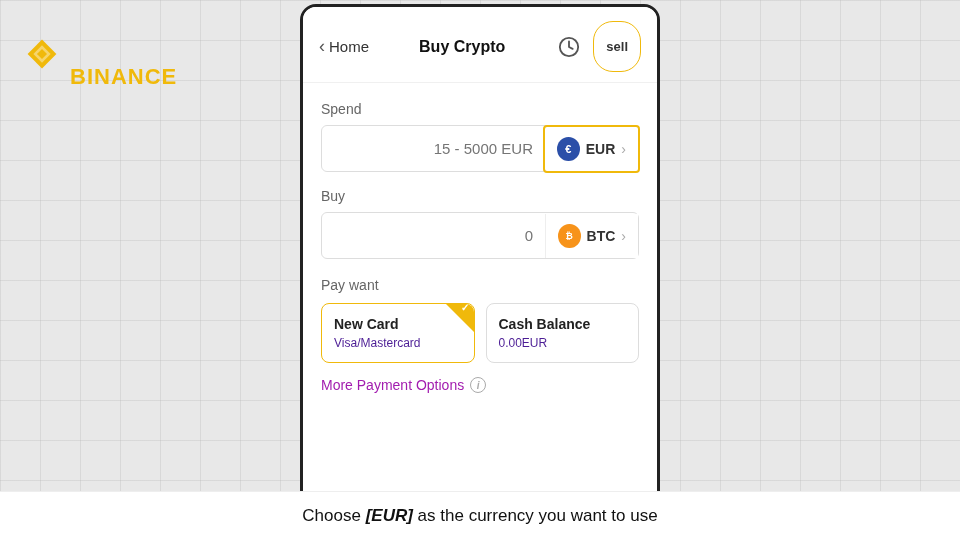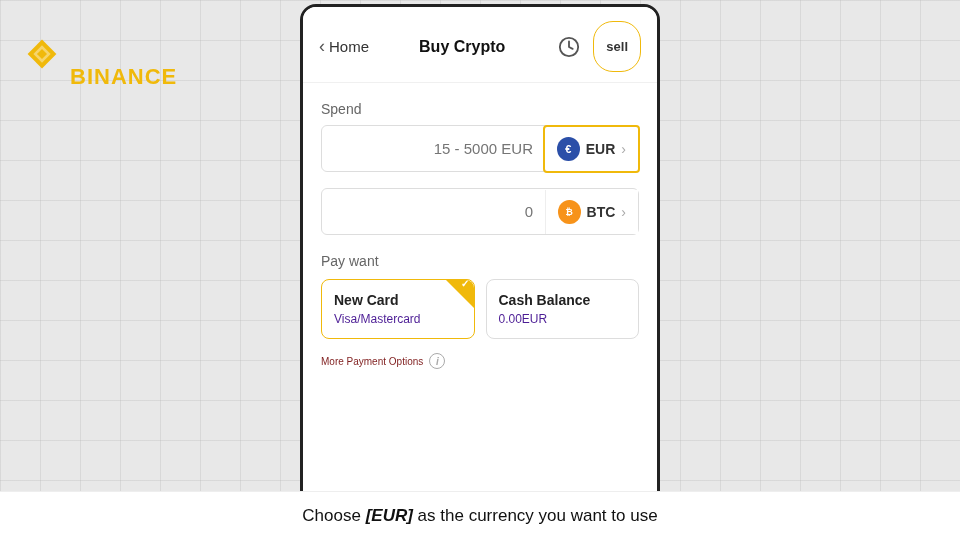--- a/index.html
+++ b/index.html
@@ -255,22 +255,22 @@
 
     
     .more-payment {
       display: flex;
       align-items: center;
       gap: 6px;
       cursor: pointer;
       margin-bottom: 10px;
     }
     .more-payment-text {
-      font-size: 10px;
-      color: #7f1d1d;
+      font-size: 14px;
+      color: #a21caf;
     }
     .info-circle {
       width: 16px;
       height: 16px;
       border-radius: 50%;
       border: 1.5px solid #aaa;
       display: flex;
       align-items: center;
       justify-content: center;
       font-size: 10px;
@@ -337,20 +337,21 @@
     <div class="input-row">
       <input class="input-amount" type="text" readonly="" placeholder="15 - 5000 EUR" style="">
       <div class="currency-selector eur-highlighted">
         <div class="currency-icon eur-icon">€</div>
         <span class="currency-name">EUR</span>
         <span class="chevron-right">›</span>
       </div>
     </div>
 
     <div class="buy-section">
+      <div class="section-label">Buy</div>
       <div class="input-row">
         <input class="input-amount" type="text" readonly="" placeholder="0" style="">
         <div class="currency-selector">
           <div class="currency-icon btc-icon">₿</div>
           <span class="currency-name">BTC</span>
           <span class="chevron-right">›</span>
         </div>
       </div>
     </div>
 

